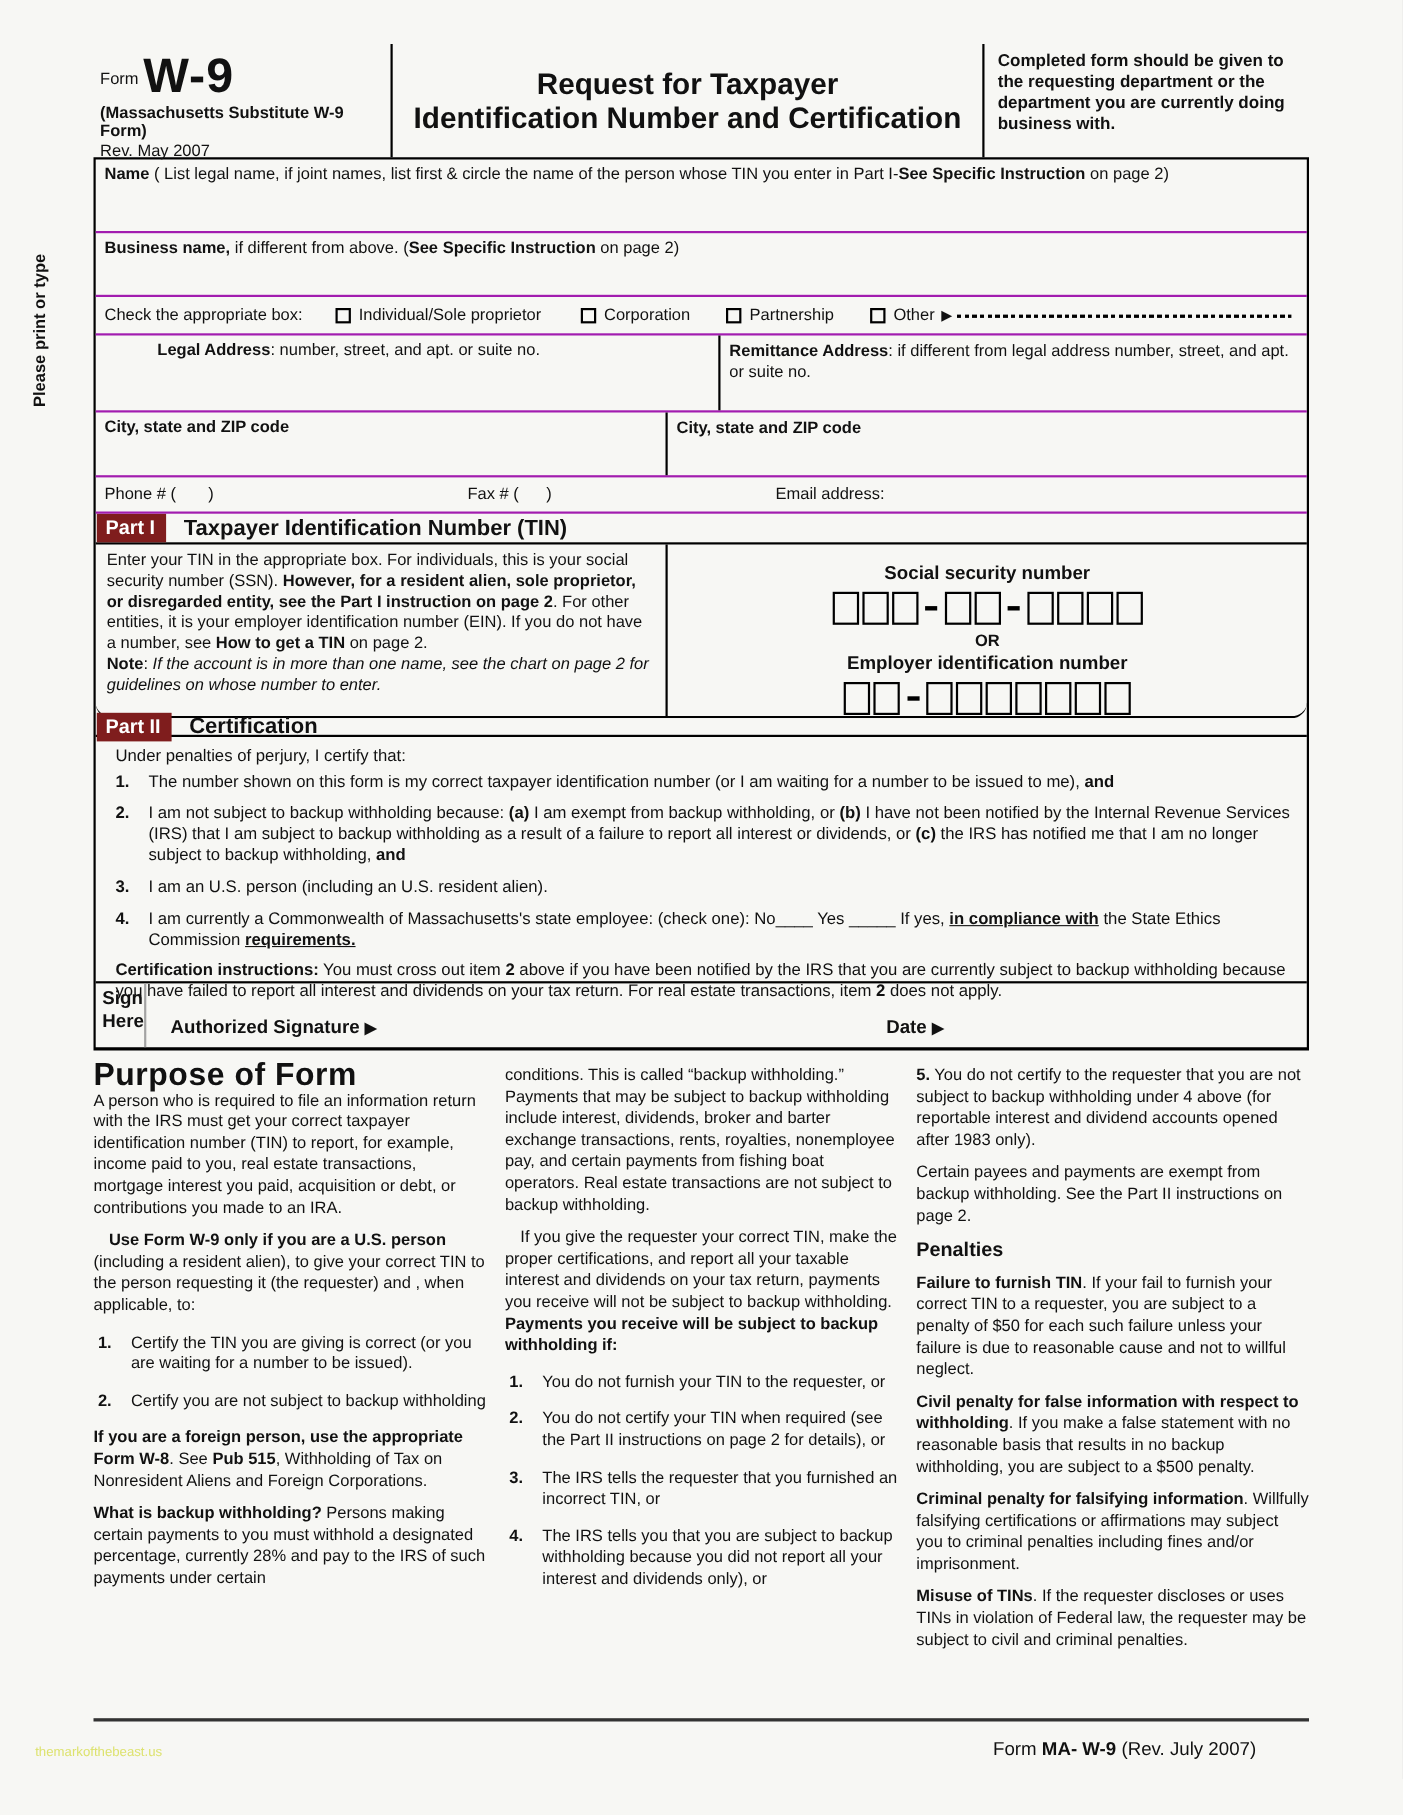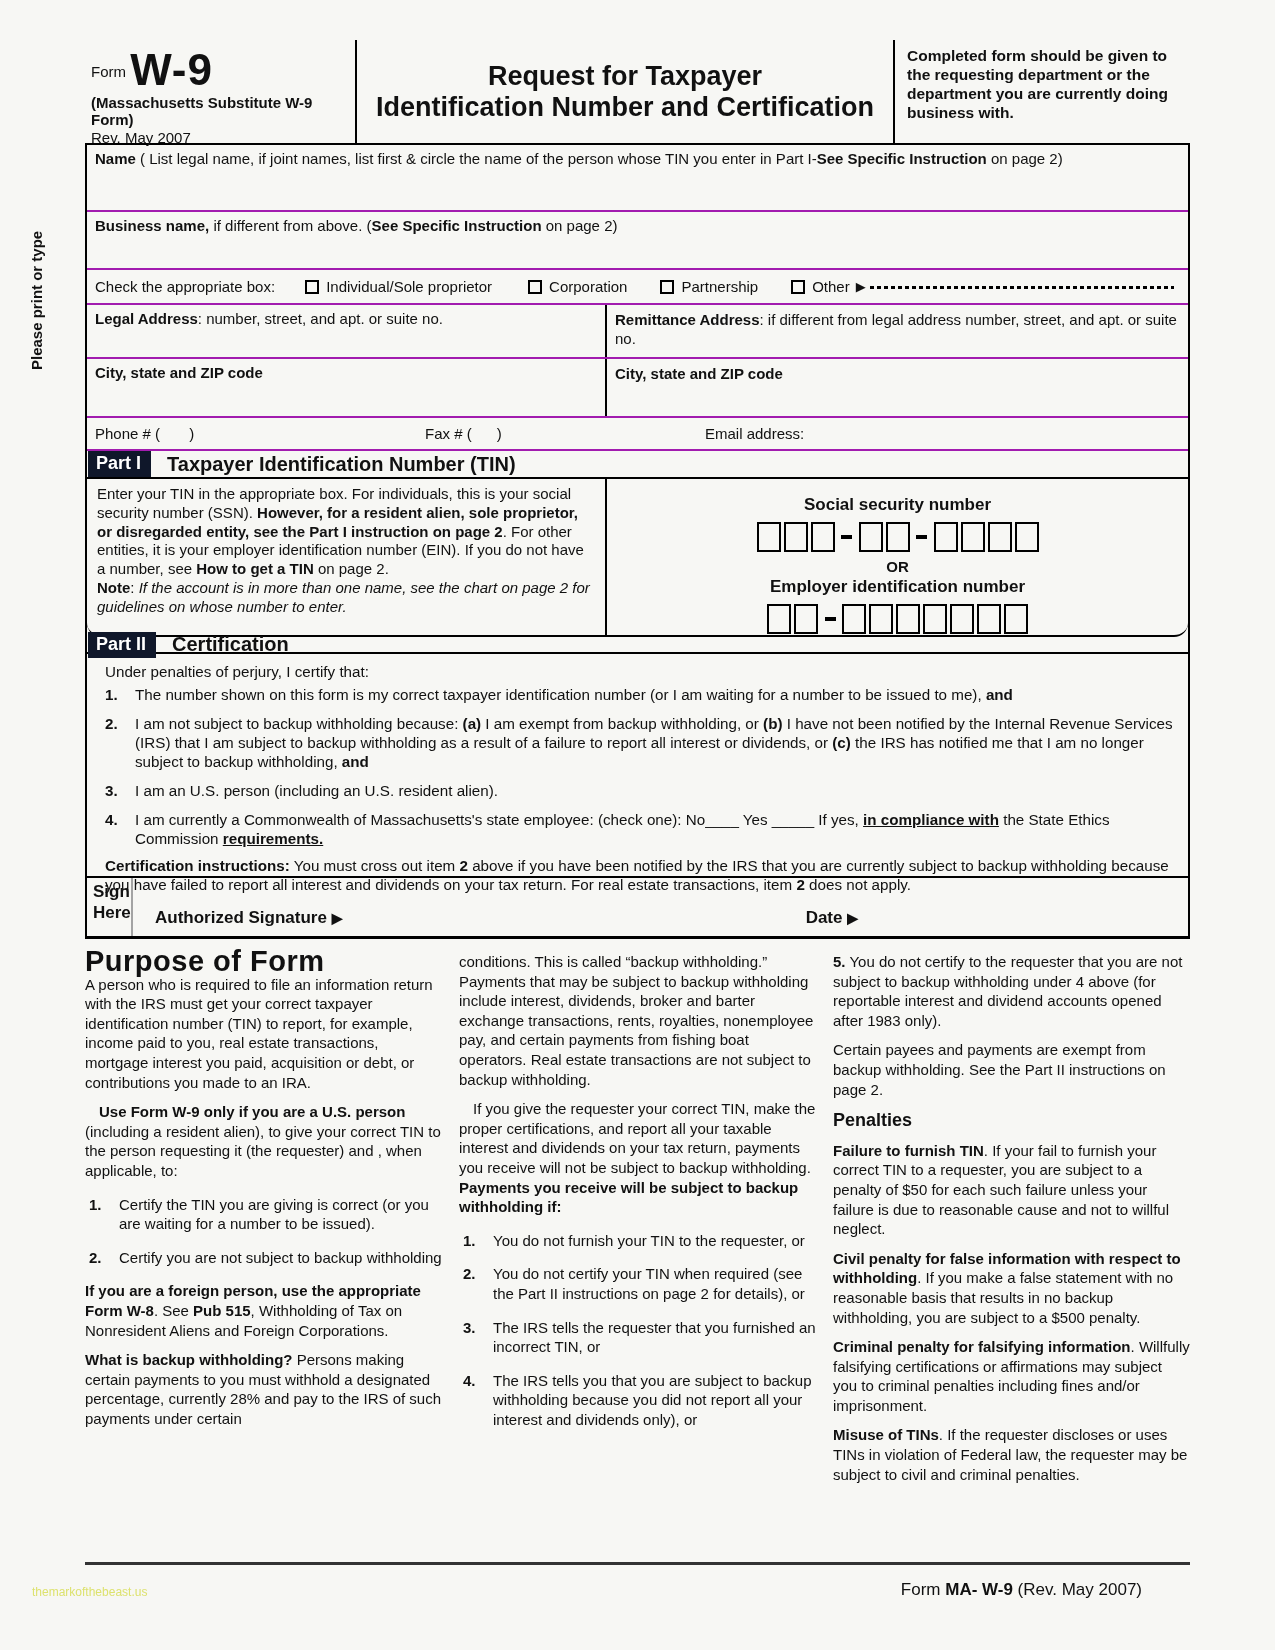--- a/index.html
+++ b/index.html
@@ -34,29 +34,29 @@
   .row-business { height:58px; padding:5px 8px; }
   .row-check { height:35px; display:flex; align-items:center; padding:0 8px; }
   .row-check .cb { width:14px; height:14px; border:2px solid #000; display:inline-block; margin-right:7px; flex:none; }
   .opt { display:flex; align-items:center; }
   .dashline { flex:1; height:3px; margin:2px 6px 0 2px;
     background:repeating-linear-gradient(90deg,#000 0 4px,transparent 4px 7px); }
   .arrow { font-size:13px; margin:0 2px 0 6px; }
   .tworow { display:flex; }
   .tworow .cl { width:520px; border-right:2px solid #000; padding:5px 8px; }
   .tworow .cr { flex:1; padding:5px 8px; line-height:19px; }
-  .row-addr { height:54px; }
+  .row-addr { height:70px;padding-left:48px; }
   .row-city { height:59px; }
   .row-contact { height:33px; display:flex; align-items:center; padding:0 8px; }
   .row-contact .ph { width:330px; }
   .row-contact .fx { width:280px; }
 
   
   .partbar { display:flex; align-items:center; height:28px; border-bottom:2px solid #000; }
-  .badge { background:#0f172a; color:#fff; font-weight:bold; font-size:18px;
+  .badge { background:#7f1d1d; color:#fff; font-weight:bold; font-size:18px;
     padding:2px 10px 3px 8px; margin-left:1px; }
   .partbar .ptitle { font-weight:bold; font-size:20px; margin-left:16px; }
 
   
   .p1body { display:flex; height:158px; border-bottom:2px solid #000;border-radius:14px; }
   .p1text { width:520px; border-right:2px solid #000; padding:6px 10px; font-size:15px; line-height:18.8px; }
   .tinpanel { flex:1; text-align:center; padding-top:16px; }
   .tinlabel { font-weight:bold; font-size:17px; }
   .boxrow { display:flex; justify-content:center; align-items:center; margin-top:7px; }
   .tbox { width:24px; height:30px; border:2px solid #000; margin:0 1.5px; }
@@ -315,16 +315,16 @@
         <p><span class="b">Civil penalty for false information with respect to withholding</span><span>.  If you make a false statement with no reasonable basis that results in no backup withholding, you are subject to a $500 penalty.</span></p>
         <p><span class="b">Criminal penalty for falsifying information</span><span>.  Willfully falsifying certifications or affirmations may subject you to criminal penalties including fines and/or imprisonment.</span></p>
         <p><span class="b">Misuse of TINs</span><span>.  If the requester discloses or uses TINs in violation of Federal law, the requester may be subject to civil and criminal penalties.</span></p>
       </div>
     </div>
   </div>
 
   <div class="footrule"></div>
   <div class="watermark">themarkofthebeast.us</div>
   <div class="footright">
-    <span>Form </span><span class="b">MA- W-9</span><span> (Rev. May 2007)</span>
+    <span>Form </span><span class="b">MA- W-9</span><span> (Rev. July 2007)</span>
   </div>
 
 </div>
 
 </body></html>

